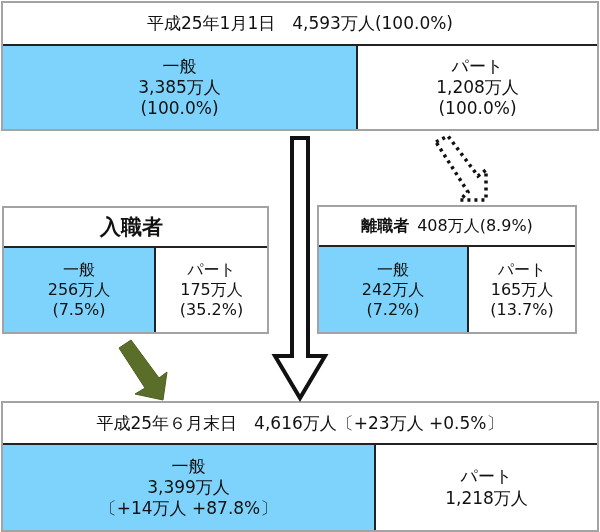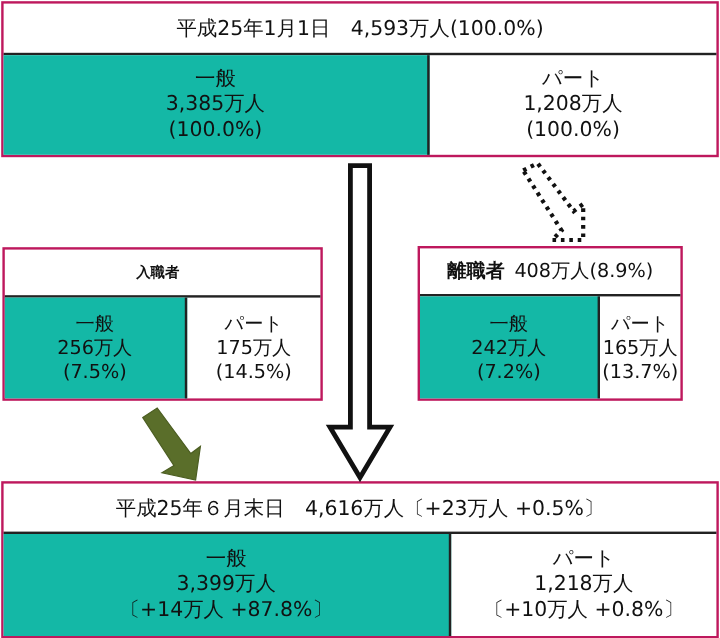--- a/index.html
+++ b/index.html
@@ -1,24 +1,24 @@
 <!DOCTYPE html>
 <html><head>
   <meta charset="utf-8">
   <style>
     html, body { margin: 0; padding: 0; background: #ffffff; }
     body { width: 600px; height: 532px; position: relative; overflow: hidden;
            font-family: "DejaVu Sans", "Liberation Sans", sans-serif; color: #111; }
-    .box { position: absolute; border: 2px solid #be185d; box-sizing: border-box; background: #fff; text-decoration: underline; }
+    .box { position: absolute; border: 2px solid #a3a3a3; box-sizing: border-box; background: #fff; text-decoration: underline; }
     .hdr { position: absolute; left: 0; right: 0; top: 0; border-bottom: 2px solid #222;
            display: flex; align-items: center; justify-content: center; box-sizing: border-box;
            white-space: nowrap; }
     .cell { position: absolute; bottom: 0; box-sizing: border-box; display: flex; flex-direction: column;
             align-items: center; justify-content: center; text-align: center; }
-    .blue { background: #14b8a6; }
+    .blue { background: #7dd3fc; }
     .cell span { display: block; line-height: 1.25; white-space: nowrap; }
     .bold { font-weight: bold; }
     svg { position: absolute; overflow: visible; }
   </style>
 </head>
 <body>
 
 <div class="box" style="left:1px; top:1px; width:598px; height:130px;">
   <div class="hdr" style="height:43px; font-size:17px;">
     <span>平成25年1月1日　4,593万人(100.0%)</span>
@@ -29,37 +29,37 @@
     <span>(100.0%)</span>
   </div>
   <div class="cell" style="left:355px; right:0; top:43px; font-size:17px;">
     <span>パート</span>
     <span>1,208万人</span>
     <span>(100.0%)</span>
   </div>
 </div>
 
 <div class="box" style="left:2px; top:206px; width:267px; height:128px;">
-  <div class="hdr" style="height:40px; font-size:12px;">
+  <div class="hdr" style="height:40px; font-size:21px;">
     <span class="bold">入職者</span>
     <span style="display:inline-block;width:8px;"></span>
   </div>
   <div class="cell blue" style="left:0; width:152px; top:40px; border-right:2px solid #222; font-size:16px;">
     <span>一般</span>
     <span>256万人</span>
     <span>(7.5%)</span>
   </div>
   <div class="cell" style="left:152px; right:0; top:40px; font-size:16px;">
     <span>パート</span>
     <span>175万人</span>
-    <span>(14.5%)</span>
+    <span>(35.2%)</span>
   </div>
 </div>
 
-<div class="box" style="left:348px; top:205px; width:221px; height:129px;">
+<div class="box" style="left:317px; top:205px; width:260px; height:129px;">
   <div class="hdr" style="height:40px; font-size:16px;">
     <span class="bold">離職者</span>
     <span style="display:inline-block;width:8px;"></span>
     <span>408万人(8.9%)</span>
   </div>
   <div class="cell blue" style="left:0; width:150px; top:40px; border-right:2px solid #222; font-size:16px;">
     <span>一般</span>
     <span>242万人</span>
     <span>(7.2%)</span>
   </div>
@@ -75,21 +75,20 @@
     <span>平成25年６月末日　4,616万人〔+23万人 +0.5%〕</span>
   </div>
   <div class="cell blue" style="left:0; width:373px; top:42px; border-right:2px solid #222; font-size:17px;">
     <span>一般</span>
     <span>3,399万人</span>
     <span>〔+14万人 +87.8%〕</span>
   </div>
   <div class="cell" style="left:373px; right:0; top:42px; font-size:17px;">
     <span>パート</span>
     <span>1,218万人</span>
-    <span>〔+10万人 +0.8%〕</span>
   </div>
 </div>
 
 <svg style="left:270px; top:136px;" width="60" height="264" viewBox="0 0 60 264">
   <path d="M22 2 L38 2 L38 220 L55 220 L30 262 L5 220 L22 220 Z" fill="#ffffff" stroke="#111" stroke-width="4" stroke-linejoin="miter"></path>
 </svg>
 
 <svg style="left:430px; top:134px;" width="70" height="70" viewBox="0 0 70 70">
   <path d="M6 8 L18 2 L48 42 L56 36 L56 66 L30 66 L38 58 Z" fill="none" stroke="#111" stroke-width="3.5" stroke-dasharray="3 4"></path>
 </svg>

